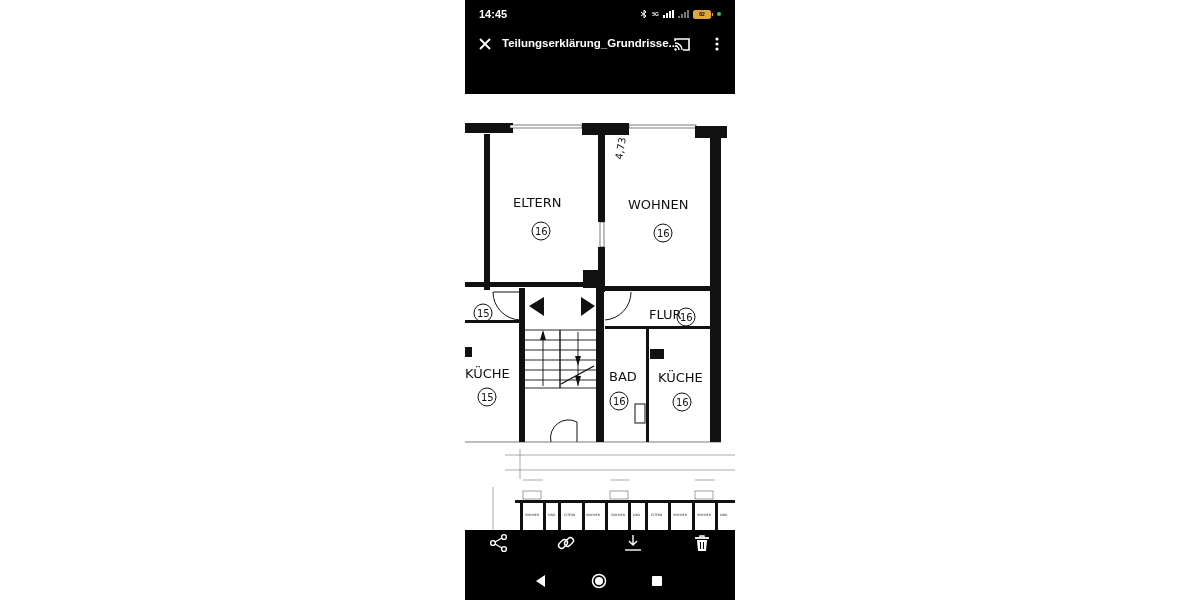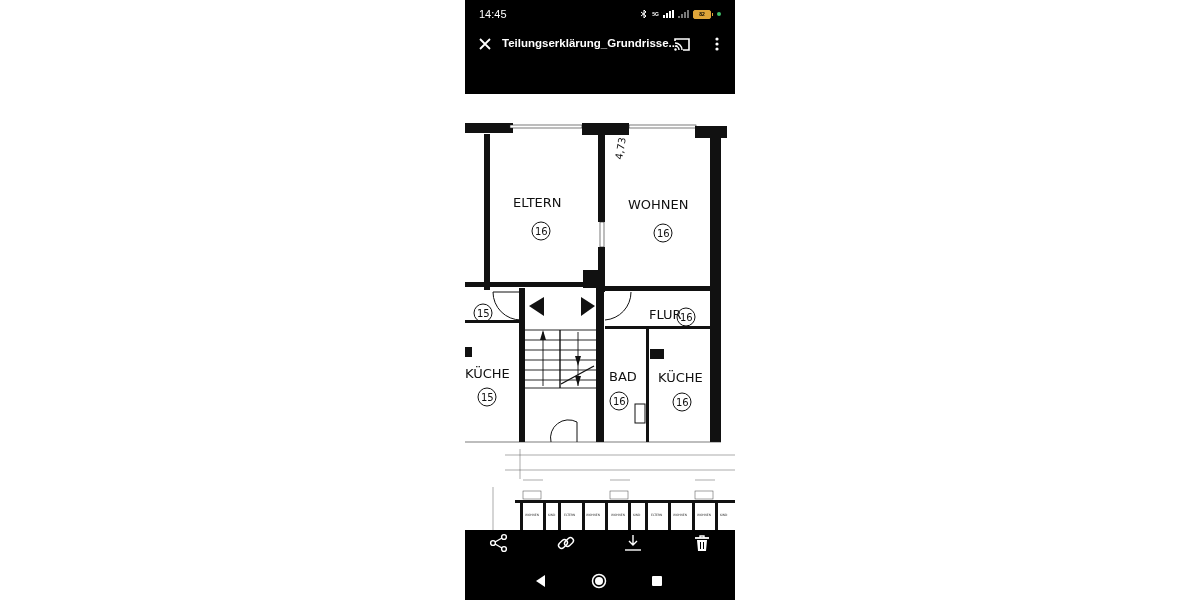--- a/index.html
+++ b/index.html
@@ -1,20 +1,20 @@
 <!DOCTYPE html>
 <html><head>
 <meta charset="utf-8">
 <style>
   html, body { margin:0; padding:0; }
   body { width:1200px; height:600px; background:#ffffff; position:relative; overflow:hidden;
          font-family: "Liberation Sans", sans-serif; }
   .phone { position:absolute; left:465px; top:0; width:270px; height:600px; background:#000; overflow:hidden; }
   .status-bar { position:absolute; left:0; top:0; width:270px; height:30px; color:#fff; }
-  .status-time { position:absolute; left:14px; top:8px; font-size:11px; font-weight:normal; }
+  .status-time { position:absolute; left:14px; top:8px; font-size:11px; font-weight:bold; }
   .status-icons { position:absolute; right:14px; top:9px; display:flex; align-items:center; gap:4px; }
   .bt { width:8px; height:10px; }
   .net { font-size:5px; line-height:5px; color:#fff; font-weight:bold; }
   .sig { display:flex; align-items:flex-end; gap:1px; height:8px; }
   .sig span { width:2px; background:#fff; display:block; }
   .sig.dim span { background:#777; }
   .battery { width:16px; height:7px; border:1px solid #e0a63a; border-radius:2px; background:#e0a63a; color:#000;
              font-size:5px; line-height:7px; text-align:center; font-weight:bold; position:relative; }
   .battery:after { content:""; position:absolute; right:-3px; top:2px; width:1px; height:3px; background:#e0a63a; }
   .dot { width:4px; height:4px; border-radius:50%; background:#3fbf6a; margin-left:2px; }

